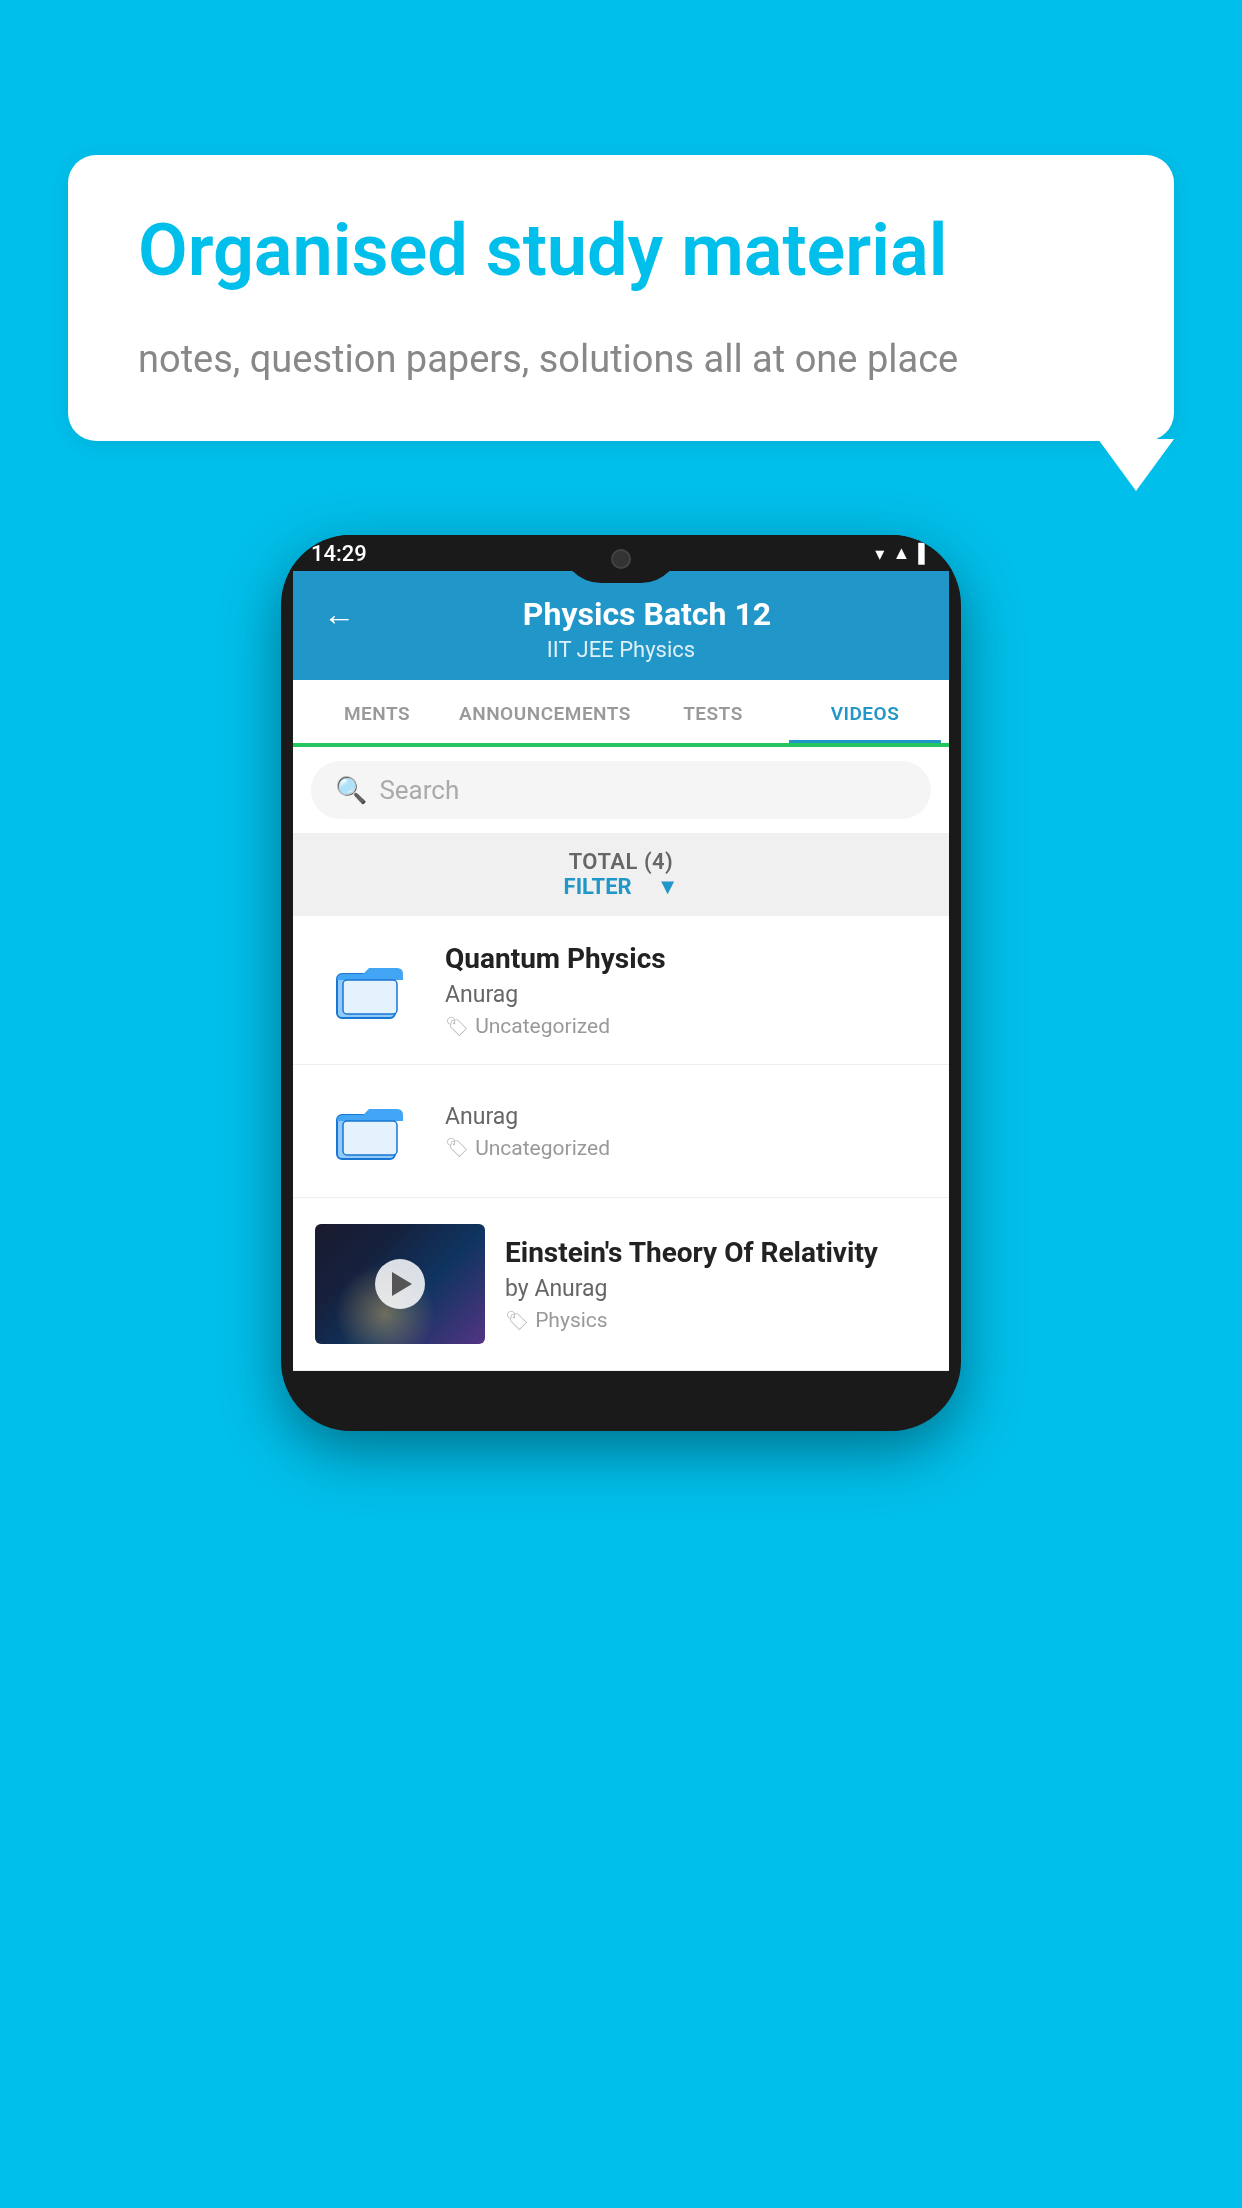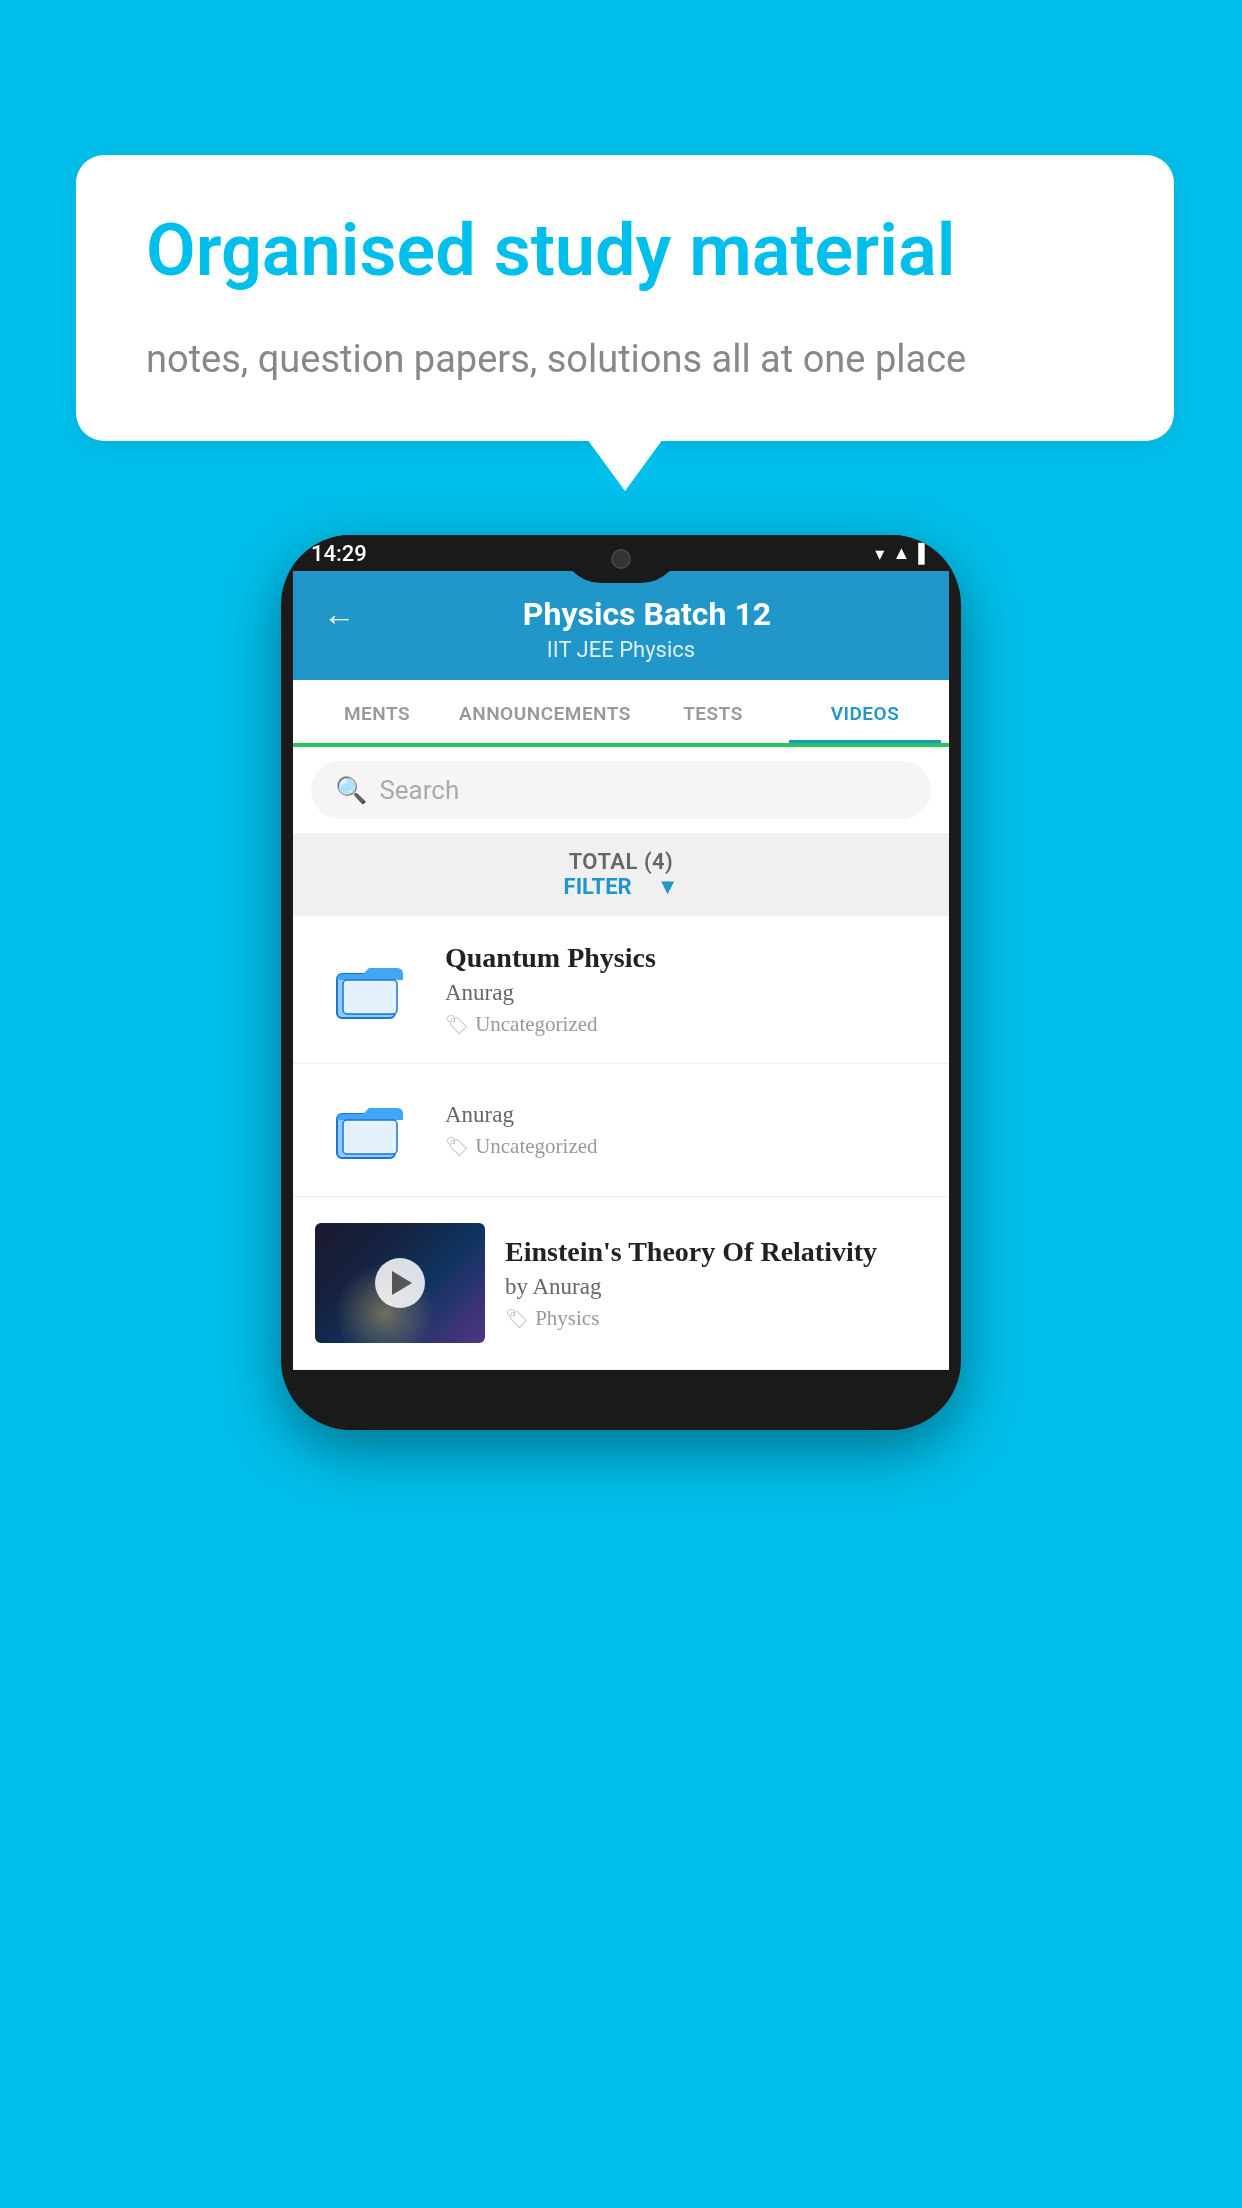--- a/index.html
+++ b/index.html
@@ -10,25 +10,25 @@
       background-color: #00BFEA;
       font-family: -apple-system, BlinkMacSystemFont, 'Segoe UI', Roboto, Arial, sans-serif;
       overflow: hidden;
       position: relative;
     }
 
     
     .speech-bubble-container {
       position: absolute;
       top: 155px;
-      left: 76px;
+      left: 68px;
       right: 68px;
       display: flex;
       flex-direction: column;
-      align-items: center;
+      align-items: flex-end;
     }
 
     .speech-bubble {
       background: white;
       border-radius: 28px;
       padding: 55px 70px 60px 70px;
       width: 100%;
       box-shadow: 0 4px 20px rgba(0,0,0,0.08);
     }
 
@@ -260,21 +260,20 @@
     }
 
     .filter-icon {
       color: #2196C8;
       font-size: 22px;
     }
 
     
     .video-list {
       background: white;
-      font-family: Liberation Serif, serif;
     }
 
     .video-item {
       display: flex;
       align-items: center;
       padding: 26px 22px;
       border-bottom: 1px solid #eee;
       gap: 20px;
     }
 

